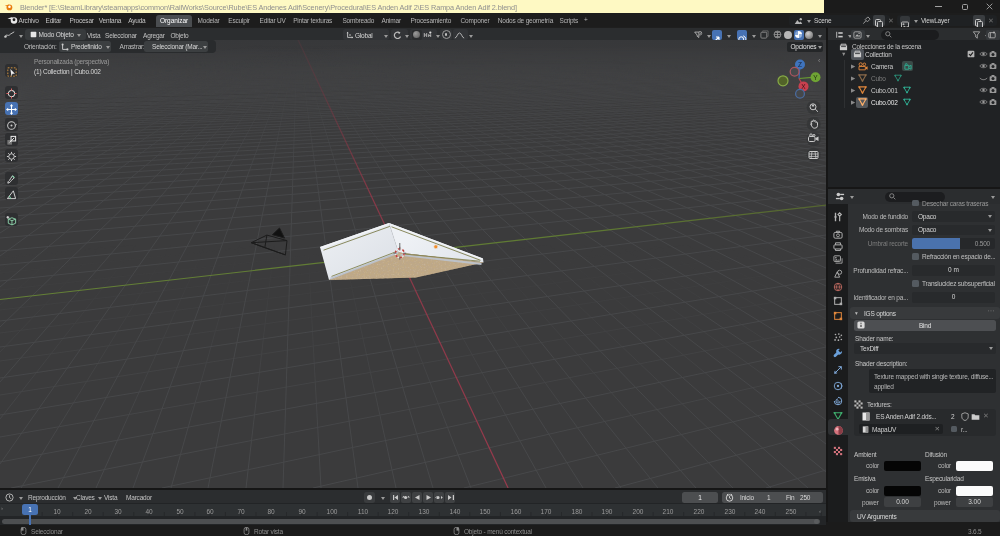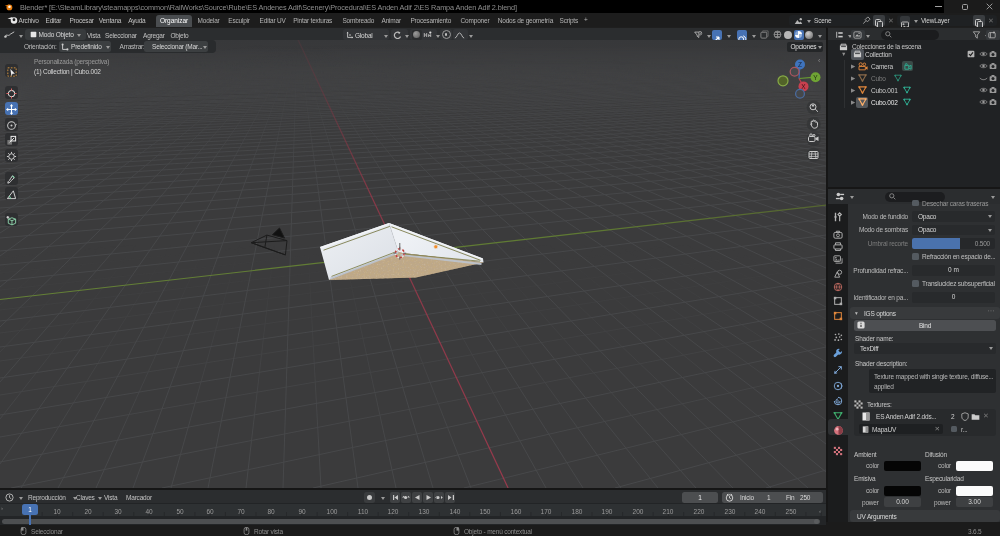--- a/index.html
+++ b/index.html
@@ -3,21 +3,21 @@
 *{margin:0;padding:0;box-sizing:border-box;font-family:"Liberation Sans",sans-serif;}
 body{width:1000px;height:536px;overflow:hidden;background:#1b1b1b;position:relative;}
 .abs{position:absolute;}
 .txt{color:#c3c3c3;font-size:6.5px;letter-spacing:-0.2px;white-space:nowrap;}
 .pill{background:#383b3d;border-radius:3px;color:#d8d8d8;font-size:6.5px;letter-spacing:-0.2px;line-height:11px;padding:0 5px;white-space:nowrap;}
 .caret{display:inline-block;width:0;height:0;border-left:2.4px solid transparent;border-right:2.4px solid transparent;border-top:3.2px solid #9a9a9a;vertical-align:middle;margin-left:3px;}
 .chk{position:absolute;width:7px;height:7px;background:#545a60;border-radius:1.5px;}
 .p7{font-size:6.5px;letter-spacing:-0.2px;white-space:nowrap;}
 </style></head><body>
 
-<div class="abs" style="left:0;top:0;width:944px;height:13px;background:#000000;">
+<div class="abs" style="left:0;top:0;width:824px;height:13px;background:#fef9c3;">
  <svg class="abs" style="left:4px;top:2px" width="10" height="10" viewBox="0 0 24 24">
       <circle cx="13" cy="13" r="7" fill="#e87d0d"></circle>
       <circle cx="13" cy="11.4" r="3.2" fill="#fff"></circle>
       <path d="M2 9 L12 6 L10 11 Z" fill="#e87d0d"></path>
     </svg>
  <span class="abs" style="left:20px;top:2.5px;color:#8f8f8f;font-size:7.3px;letter-spacing:-0.1px;white-space:nowrap;">Blender* [E:\SteamLibrary\steamapps\common\RailWorks\Source\Rube\ES Andenes Adif\Scenery\Procedural\ES Anden Adif 2\ES Rampa Anden Adif 2.blend]</span>
  <span class="abs" style="left:935px;top:6px;width:7px;height:1.2px;background:#a2a2a2;"></span>
  <span class="abs" style="left:962px;top:3.5px;width:6px;height:6.5px;border:1px solid #a2a2a2;border-radius:1.5px;"></span>
  <svg class="abs" style="left:986px;top:3px" width="7" height="7" viewBox="0 0 10 10">
       <path d="M1 1 L9 9 M9 1 L1 9" stroke="#a2a2a2" stroke-width="1.3"></path>

